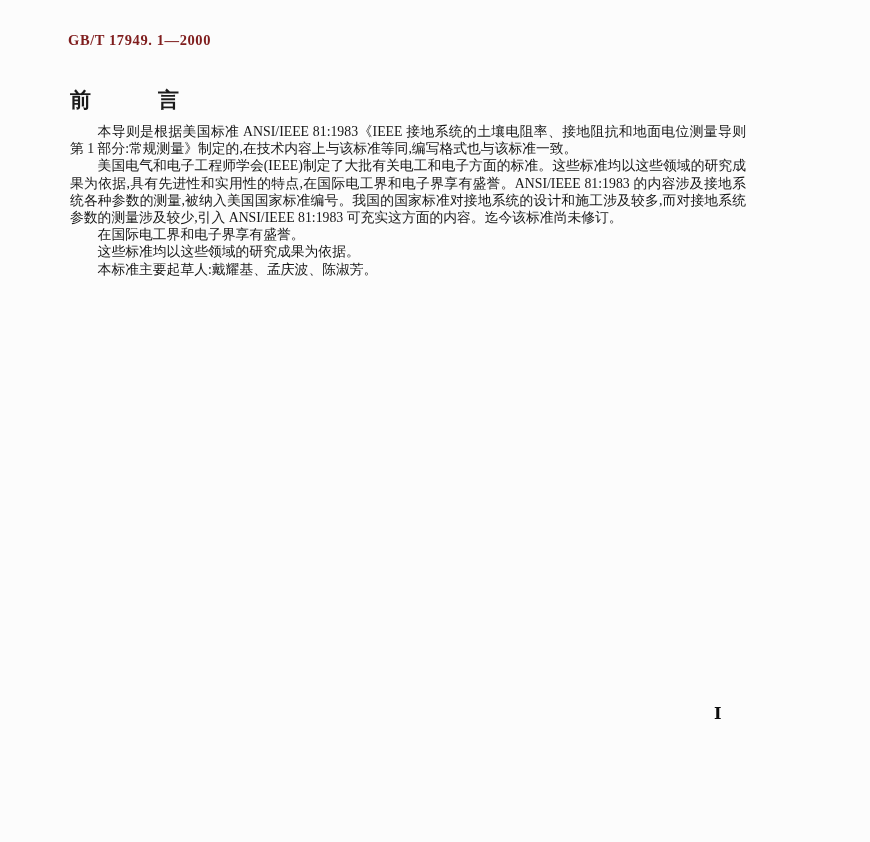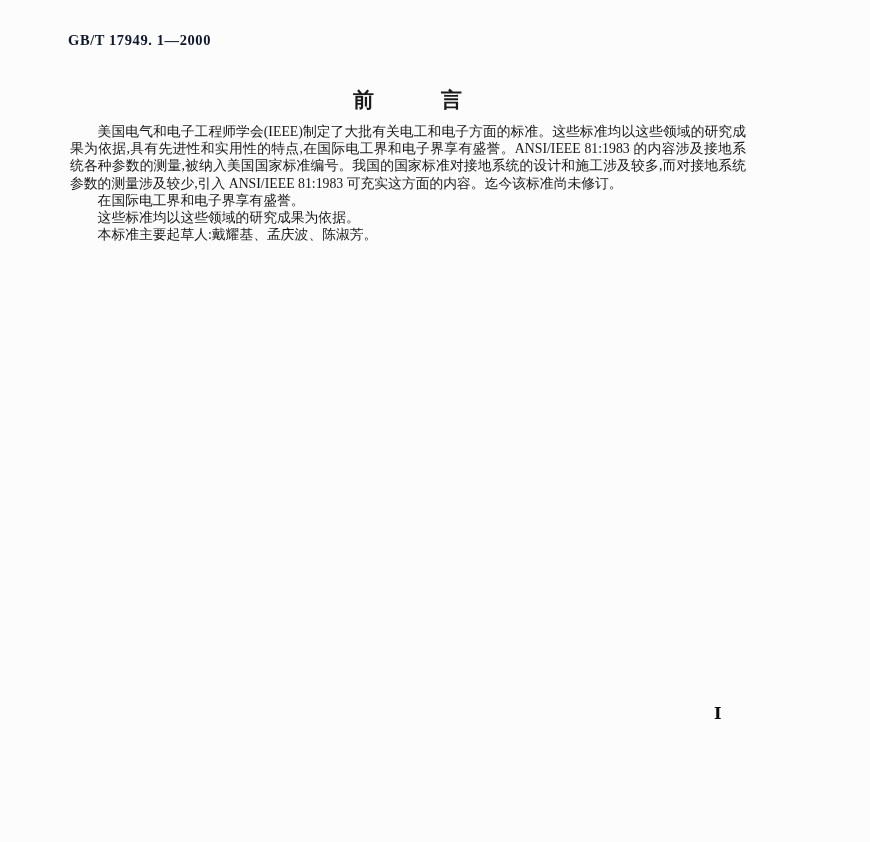--- a/index.html
+++ b/index.html
@@ -16,30 +16,29 @@
     font-family: "Liberation Serif", serif;
     overflow: hidden;
   }
   .std-no {
     position: absolute;
     left: 68px;
     top: 32px;
     font-size: 14.5px;
     font-weight: bold;
     letter-spacing: 0.6px;
-    color: #0f172a;
+    color: #7f1d1d;
     white-space: nowrap;
   }
   .title {
     position: absolute;
     left: 70px;
     top: 86px;
     width: 676px;
     margin: 0;
-    text-align: center;
     font-size: 21px;
     font-weight: bold;
     color: #1a1a1a;
     letter-spacing: 1px;
   }
   .body-block {
     position: absolute;
     left: 70px;
     top: 123px;
     width: 676px;
@@ -65,20 +64,21 @@
 </head>
 <body>
 
 <div class="page">
 
   <div class="std-no">GB/T 17949. 1—2000</div>
 
   <h1 class="title">前　　　言</h1>
 
   <div class="body-block">
+    <p>本导则是根据美国标准 ANSI/IEEE 81:1983《IEEE 接地系统的土壤电阻率、接地阻抗和地面电位测量导则　第 1 部分:常规测量》制定的,在技术内容上与该标准等同,编写格式也与该标准一致。</p>
     <p>美国电气和电子工程师学会(IEEE)制定了大批有关电工和电子方面的标准。这些标准均以这些领域的研究成果为依据,具有先进性和实用性的特点,在国际电工界和电子界享有盛誉。ANSI/IEEE 81:1983 的内容涉及接地系统各种参数的测量,被纳入美国国家标准编号。我国的国家标准对接地系统的设计和施工涉及较多,而对接地系统参数的测量涉及较少,引入 ANSI/IEEE 81:1983 可充实这方面的内容。迄今该标准尚未修订。</p>
     <p>在国际电工界和电子界享有盛誉。</p>
     <p>这些标准均以这些领域的研究成果为依据。</p>
     <p>本标准主要起草人:戴耀基、孟庆波、陈淑芳。</p>
   </div>
 
   <div class="page-no">Ⅰ</div>
 
 </div>
 

